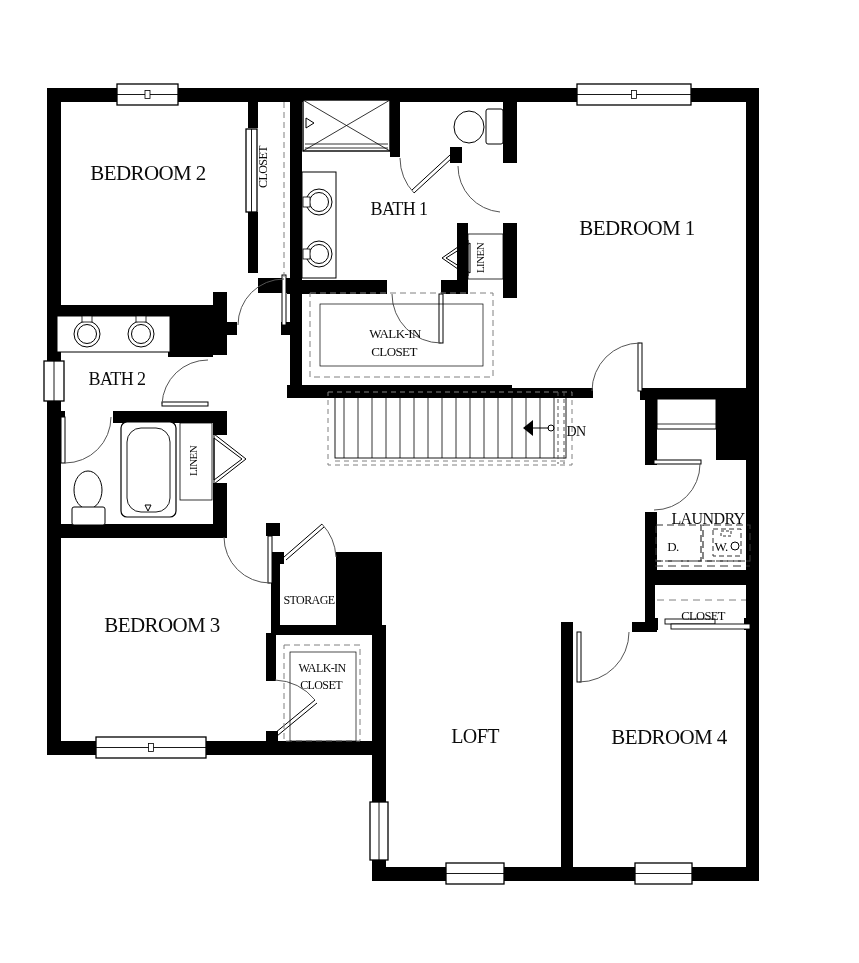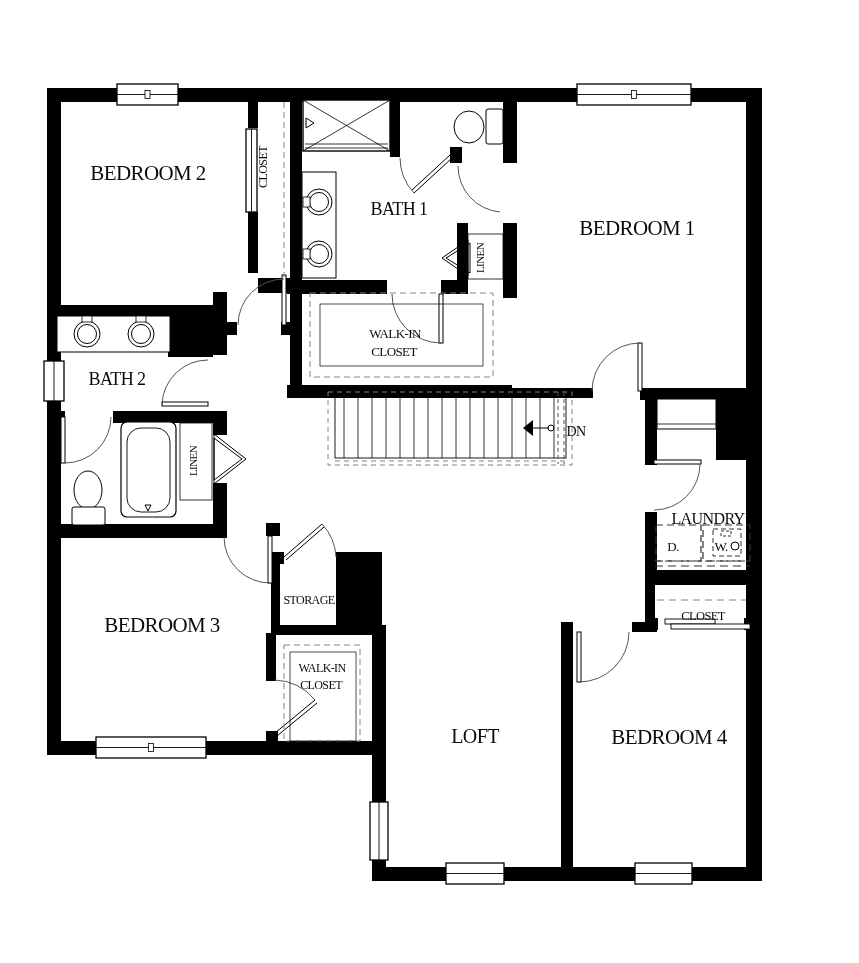--- a/index.html
+++ b/index.html
@@ -1,16 +1,16 @@
 <!DOCTYPE html>
 <html><head>
 <meta charset="utf-8">
 <style>
   html,body{margin:0;padding:0;background:#ffffff;}
-  .page{width:859px;height:963px;position:relative;background:#fff;overflow:hidden;}
+  .page{width:759px;height:963px;position:relative;background:#fff;overflow:hidden;}
   svg{display:block;}
   text{font-family:"Liberation Serif","DejaVu Serif",serif;fill:#0b0b0b;letter-spacing:-0.6px;}
   .lbl-big{font-weight:500;}
 </style>
 </head>
 <body>
 
 <div class="page">
   <svg id="plan-svg" xmlns="http://www.w3.org/2000/svg" width="859" height="963" viewBox="0 0 859 963" style="background: rgb(255, 255, 255);">
       <rect x="47" y="88" width="715" height="14" fill="#000000"></rect>

